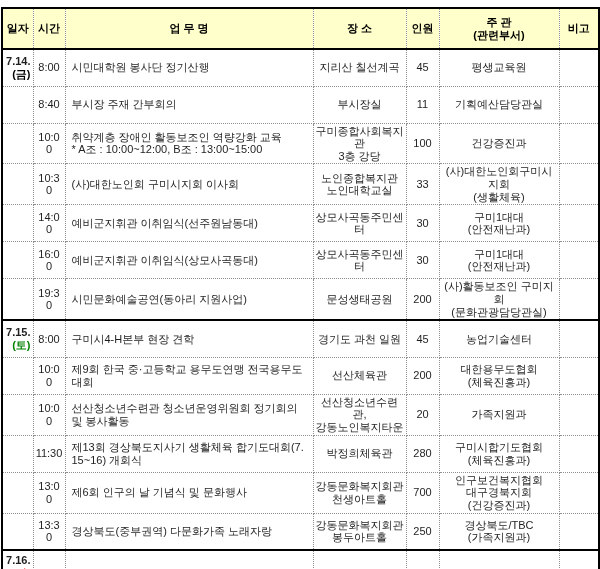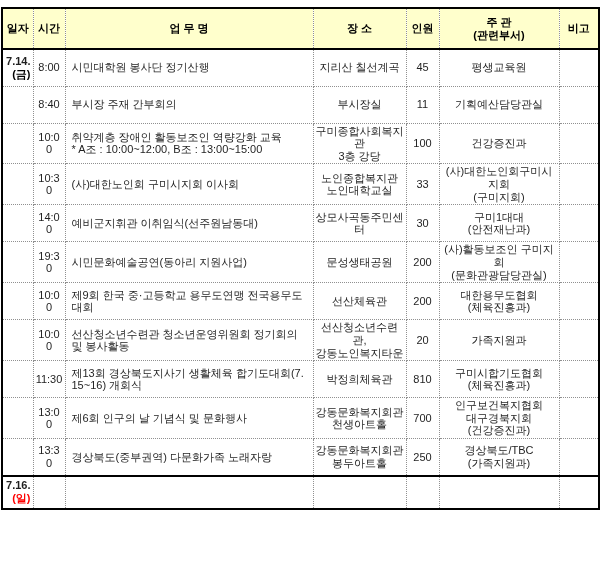--- a/index.html
+++ b/index.html
@@ -125,21 +125,21 @@
           <td class="c-task">
             <span class="line">(사)대한노인회 구미시지회 이사회</span>
           </td>
           <td>
             <span class="line">노인종합복지관</span>
             <span class="line">노인대학교실</span>
           </td>
           <td>33</td>
           <td>
             <span class="line">(사)대한노인회구미시지회</span>
-            <span class="line">(구미지회)</span>
+            <span class="line">(생활체육)</span>
           </td>
           <td></td>
         </tr>
         <tr style="height: 37px;">
           <td class="c-date"></td>
           <td>14:00</td>
           <td class="c-task">
             <span class="line">예비군지휘관 이취임식(선주원남동대)</span>
           </td>
           <td>
@@ -147,34 +147,68 @@
           </td>
           <td>30</td>
           <td>
             <span class="line">구미1대대</span>
             <span class="line">(안전재난과)</span>
           </td>
           <td></td>
         </tr>
         <tr style="height: 37px;">
           <td class="c-date"></td>
+          <td>16:00</td>
+          <td class="c-task">
+            <span class="line">예비군지휘관 이취임식(상모사곡동대)</span>
+          </td>
+          <td>
+            <span class="line">상모사곡동주민센터</span>
+          </td>
+          <td>30</td>
+          <td>
+            <span class="line">구미1대대</span>
+            <span class="line">(안전재난과)</span>
+          </td>
+          <td></td>
+        </tr>
+        <tr style="height: 37px;">
+          <td class="c-date"></td>
           <td>19:30</td>
           <td class="c-task">
             <span class="line">시민문화예술공연(동아리 지원사업)</span>
           </td>
           <td>
             <span class="line">문성생태공원</span>
           </td>
           <td>200</td>
           <td>
             <span class="line">(사)활동보조인 구미지회</span>
             <span class="line">(문화관광담당관실)</span>
           </td>
           <td></td>
         </tr>
+        <tr class="group-start" style="height: 37px;">
+          <td class="c-date">
+            <span class="line">7.15.</span>
+            <span class="line" style="color: rgb(0, 128, 0);">(토)</span>
+          </td>
+          <td>8:00</td>
+          <td class="c-task">
+            <span class="line">구미시4-H본부 현장 견학</span>
+          </td>
+          <td>
+            <span class="line">경기도 과천 일원</span>
+          </td>
+          <td>45</td>
+          <td>
+            <span class="line">농업기술센터</span>
+          </td>
+          <td></td>
+        </tr>
         <tr style="height: 37px;">
           <td class="c-date"></td>
           <td>10:00</td>
           <td class="c-task">
             <span class="line">제9회 한국 중·고등학교 용무도연맹 전국용무도대회</span>
           </td>
           <td>
             <span class="line">선산체육관</span>
           </td>
           <td>200</td>
@@ -202,21 +236,21 @@
         </tr>
         <tr style="height: 37px;">
           <td class="c-date"></td>
           <td>11:30</td>
           <td class="c-task">
             <span class="line">제13회 경상북도지사기 생활체육 합기도대회(7.15~16) 개회식</span>
           </td>
           <td>
             <span class="line">박정희체육관</span>
           </td>
-          <td>810</td>
+          <td>280</td>
           <td>
             <span class="line">구미시합기도협회</span>
             <span class="line">(체육진흥과)</span>
           </td>
           <td></td>
         </tr>
         <tr style="height: 37px;">
           <td class="c-date"></td>
           <td>13:00</td>
           <td class="c-task">

